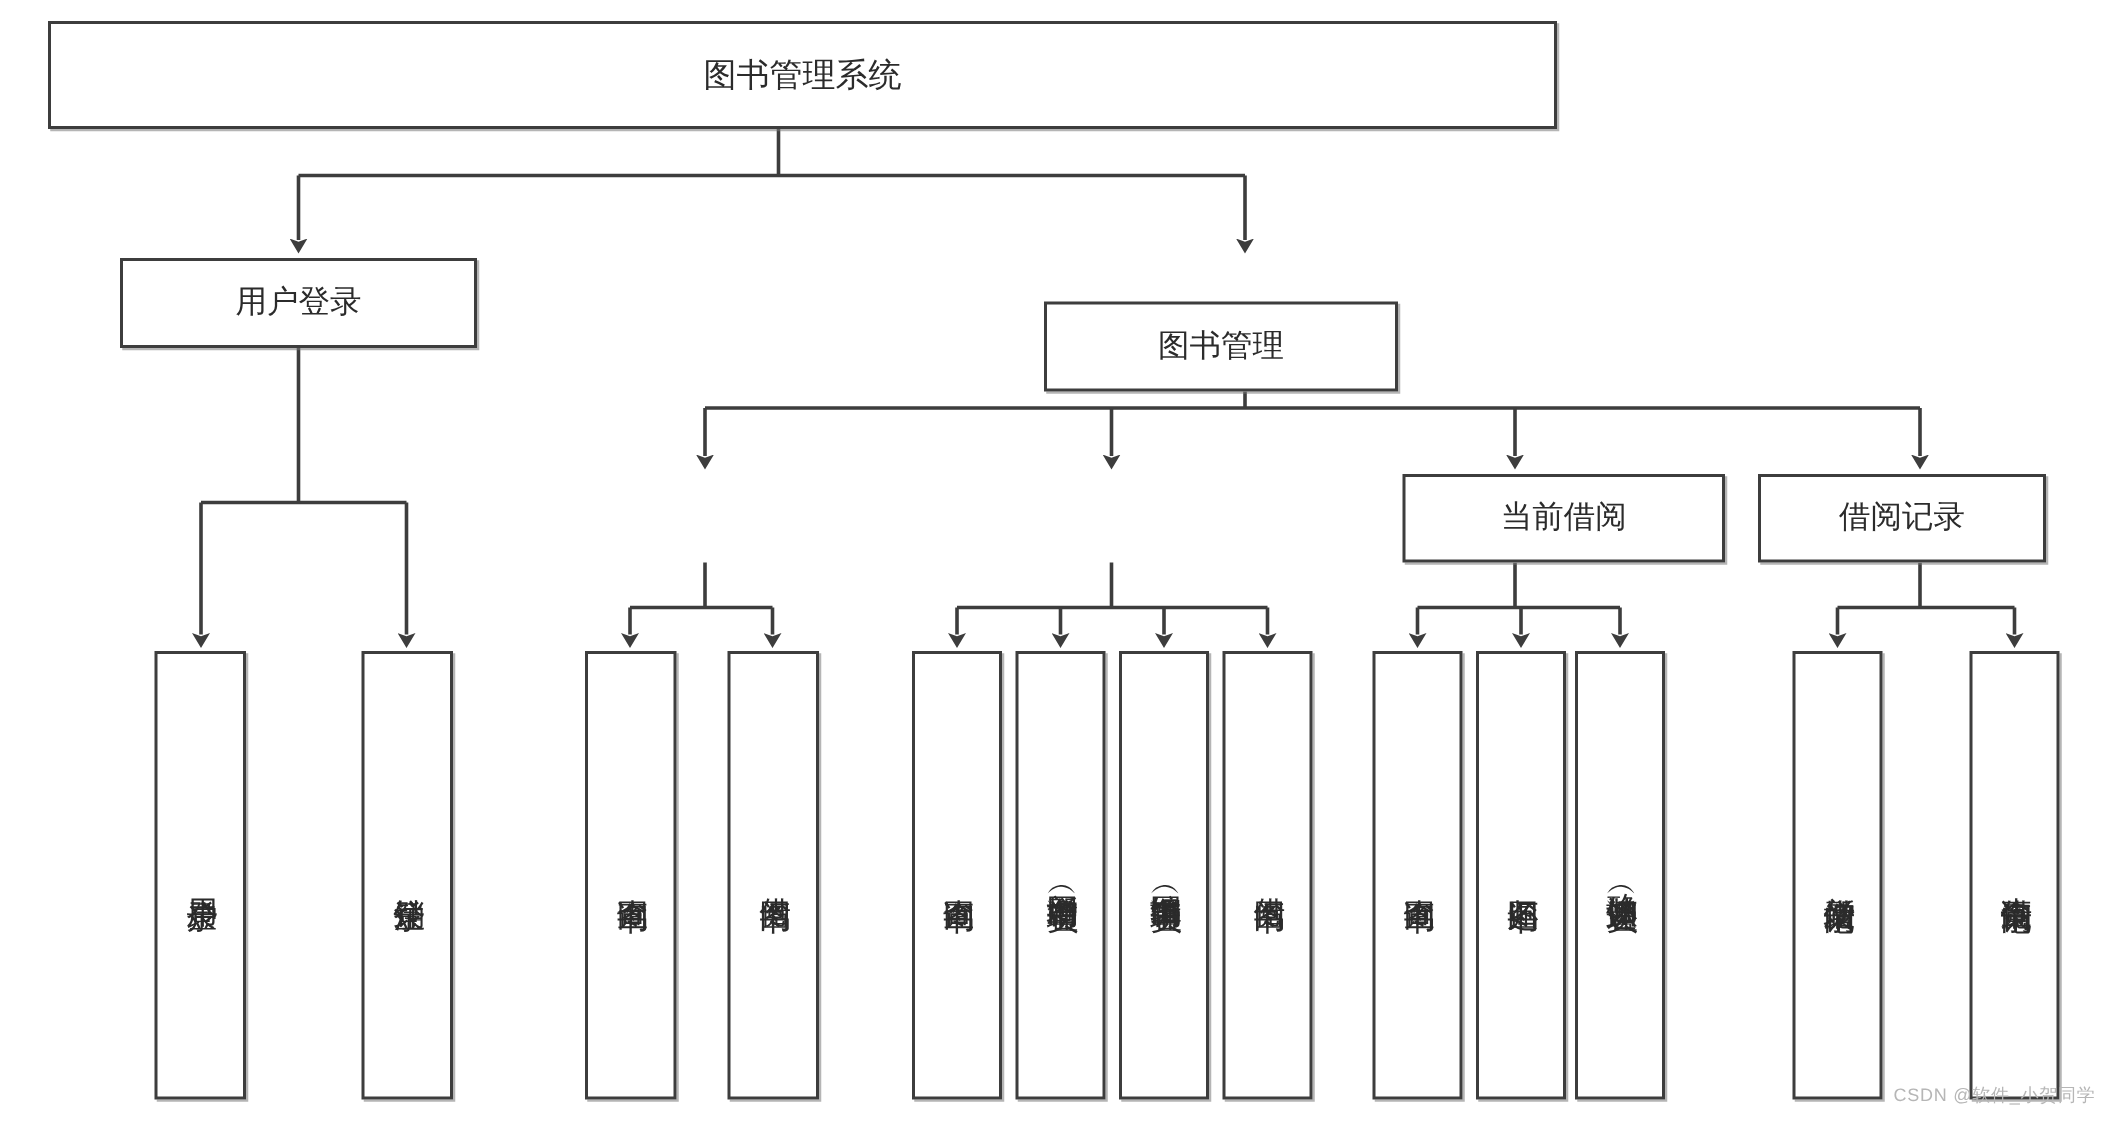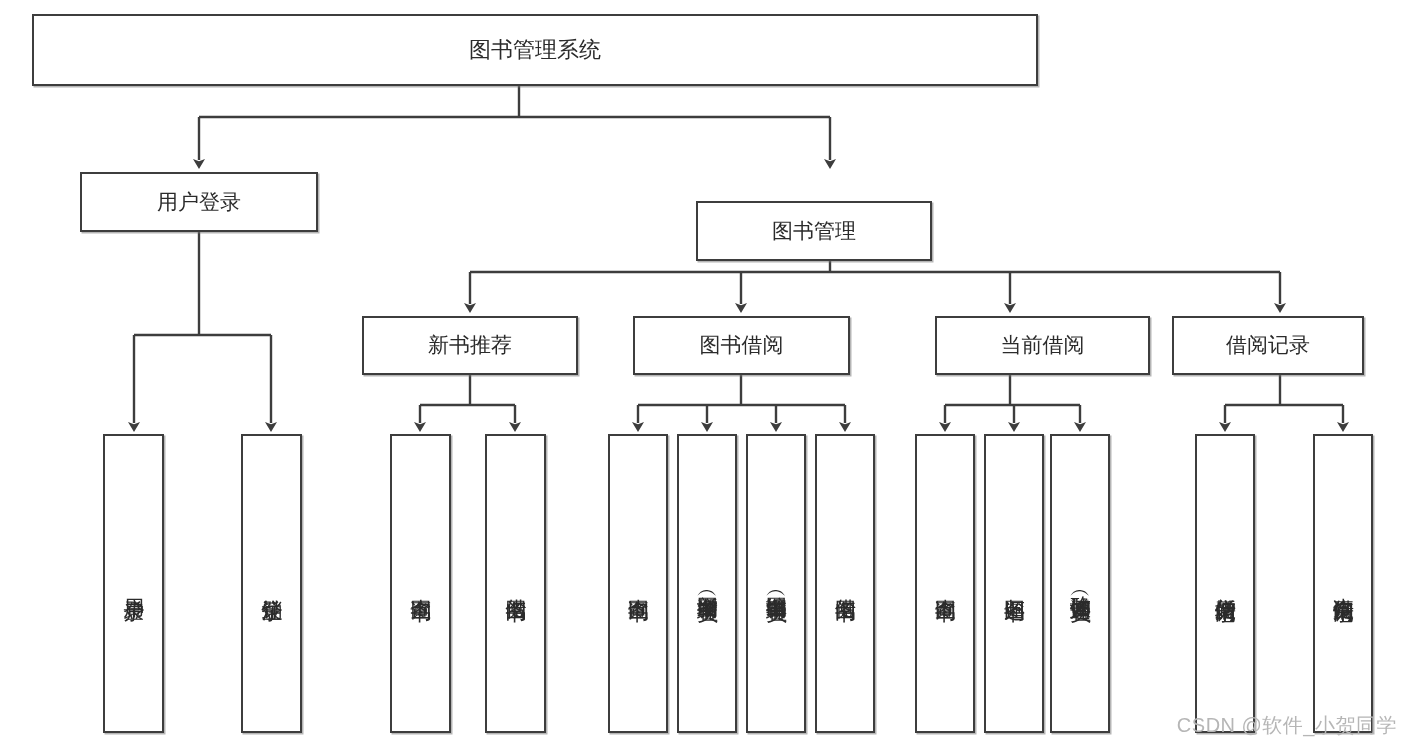--- a/index.html
+++ b/index.html
@@ -48,21 +48,21 @@
     writing-mode: vertical-rl;
     text-orientation: upright;
     font-size: 21px;
     letter-spacing: 1px;
   }
   .node.root .label { font-size: 22px; }
   #watermark {
     position: absolute;
     right: 8px;
     bottom: 8px;
-    font-size: 20px;
+    font-size: 12px;
     color: #b6b6b6;
     letter-spacing: 0.5px;
     white-space: nowrap;
     user-select: none;
   }
 </style>
 </head>
 <body>
 
 <div id="canvas">
@@ -121,26 +121,20 @@
     <span class="label">图书管理系统</span>
   </div>
 
   <div class="node horizontal" style="left:80px; top:172px; width:238px; height:60px;">
     <span class="label">用户登录</span>
   </div>
   <div class="node horizontal" style="left:696px; top:172px; width:236px; height:60px;margin-top:29px;">
     <span class="label">图书管理</span>
   </div>
 
-  <div class="node horizontal" style="left:362px; top:316px; width:216px; height:59px;">
-    <span class="label">新书推荐</span>
-  </div>
-  <div class="node horizontal" style="left:633px; top:316px; width:217px; height:59px;">
-    <span class="label">图书借阅</span>
-  </div>
   <div class="node horizontal" style="left:903px; top:316px; width:215px; height:59px;margin-left:32px;">
     <span class="label">当前借阅</span>
   </div>
   <div class="node horizontal" style="left:1172px; top:316px; width:192px; height:59px;">
     <span class="label">借阅记录</span>
   </div>
 
   <div class="node vertical" style="left:103px; top:434px; width:61px; height:299px;">
     <span class="label">用户登录</span>
   </div>

